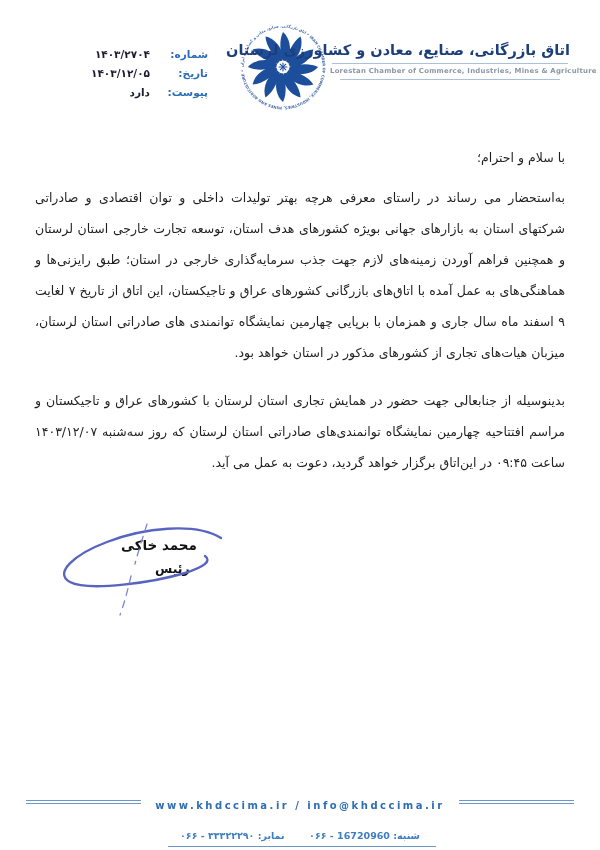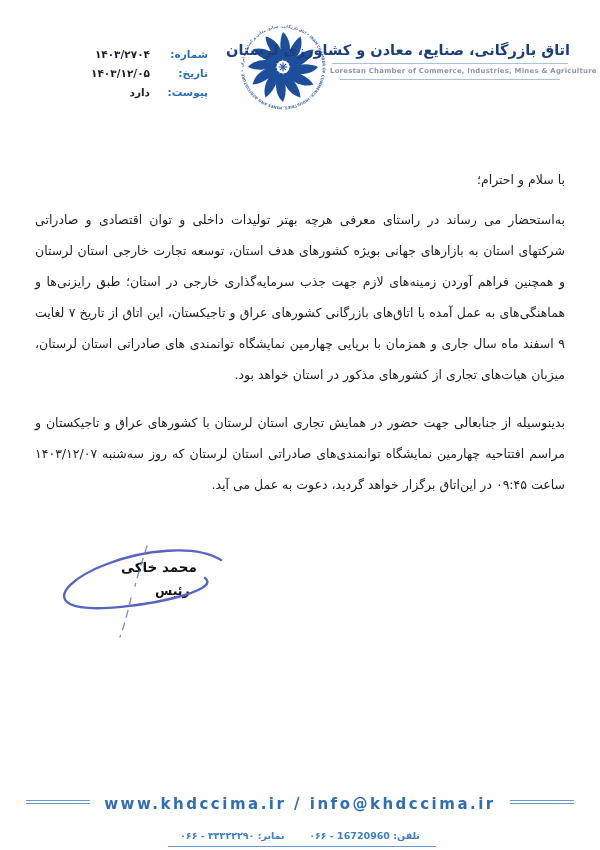--- a/index.html
+++ b/index.html
@@ -44,21 +44,21 @@
 
   
   .letter {
     position:absolute; top:134px; left:35px; right:35px;
     direction:rtl; color:#1f1f1f;
   }
   .recipient {
     font-weight:bold; font-size:13.5px; color:#111;
     margin-right:32px;
   }
-  .salutation { margin-top:38px; font-size:12.5px; }
+  .salutation { margin-top:16px; font-size:12.5px; }
   .par { margin-top:17px; font-size:12.5px; line-height:31px; text-align:justify; }
   .par + .par { }
   .closing { margin-top:17px; font-size:12.5px; line-height:31px; }
 
   
   .signature {
     position:relative; width:200px; height:96px;
     margin:44px auto 0 0; 
   }
   .sig-name { position:absolute; top:15px; left:86px; font-weight:bold; font-size:13.5px; color:#111; white-space:nowrap; }
@@ -67,21 +67,21 @@
 
   
   .footer-web-zone { position:absolute; top:794px; left:26px; right:26px; height:14px; }
   .footer-rule {
     position:absolute; top:6px; left:0; right:0; height:4px;
     border-top:1px solid #6b97c9; border-bottom:1px solid #6b97c9;
   }
   .footer-web-text { position:relative; text-align:center; }
   .footer-web-text span {
     background:#ffffff; padding:0 14px;
-    color:#2f6db5; font-weight:bold; font-size:15px; letter-spacing:2.5px;
+    color:#2f6db5; font-weight:bold; font-size:10px; letter-spacing:2.5px;
     white-space:nowrap;
   }
   .footer-line {
     position:absolute; left:0; right:0; text-align:center;
     direction:rtl; color:#3e7dbf; font-weight:bold; font-size:9.5px;
     white-space:nowrap;
   }
   .footer-address { top:861px;padding-left:31px; }
   .footer-phones { top:830px; }
   .footer-line .gap { display:inline-block; width:18px; }
@@ -172,21 +172,21 @@
   </div>
 
   <div class="footer-line footer-address">
     <span>خرم آباد، میدان دانشجو</span>
     <span class="gap"></span>
     <span>کدپستی:</span>
     <span>۶۸۱۸۶۶۳۳۴۰</span>
   </div>
 
   <div class="footer-line footer-phones">
-    <span>تلفن:</span>
+    <span>شنبه:</span>
     <span>16720960 - ۰۶۶</span>
     <span class="gap"></span>
     <span>نمابر:</span>
     <span>۳۳۳۲۲۲۹۰ - ۰۶۶</span>
   </div>
 
   <div class="footer-bottom-rule"></div>
 
 </div>
 

